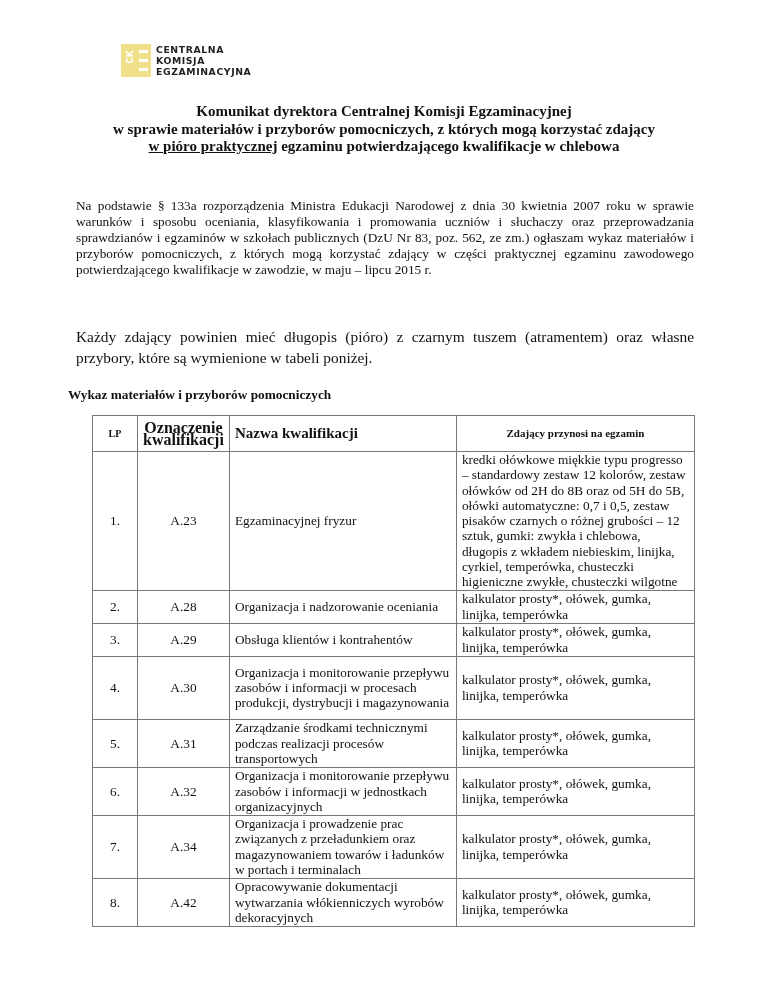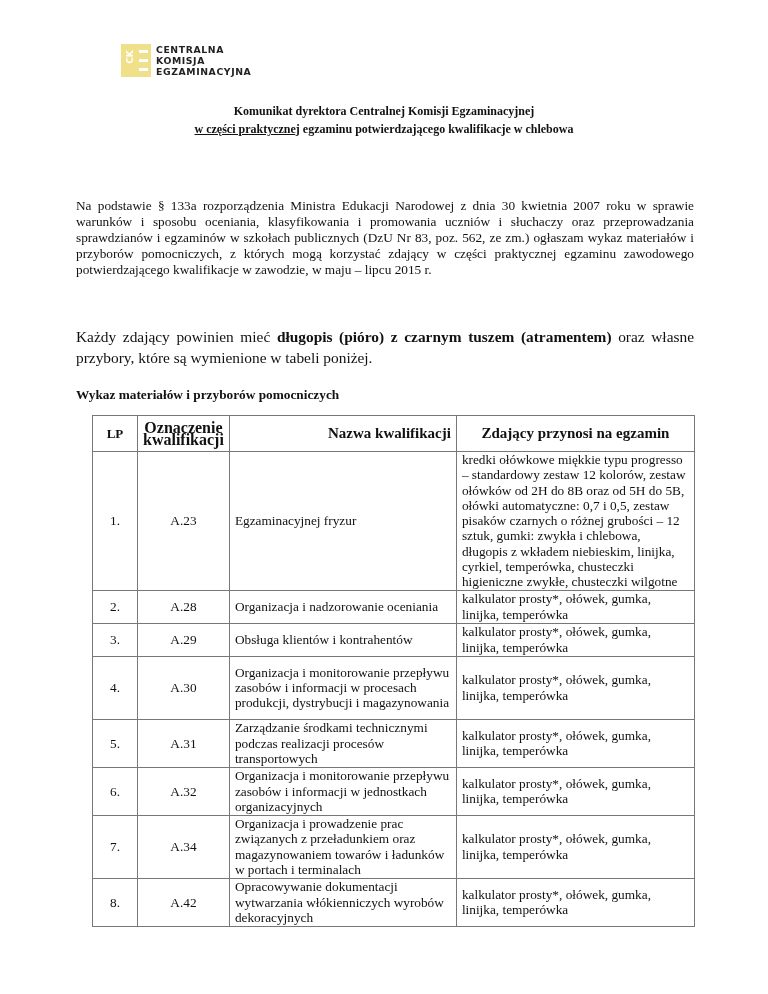--- a/index.html
+++ b/index.html
@@ -6,35 +6,35 @@
   body { width:768px; height:994px; position:relative; overflow:hidden;
          font-family:"Liberation Serif", serif; color:#111; }
   .logo { position:absolute; left:85px; top:44px; display:flex; align-items:center;margin-left:36px; }
   .logo-mark { width:30px; height:33px; background:#f0e08a; position:relative; margin-right:5px; }
   .logo-mark .ck { position:absolute; left:2px; top:8px; color:#fff; font-family:"DejaVu Sans", sans-serif;
                    font-weight:bold; font-size:9px; transform:rotate(-90deg); }
   .logo-mark .bar { position:absolute; background:#fff; }
   .logo-text { font-family:"DejaVu Sans", sans-serif; font-weight:bold; font-size:9.3px; line-height:11px;
                letter-spacing:0.6px; color:#222; }
   .title { position:absolute; left:60px; width:648px; top:103px; text-align:center; font-weight:bold;
-           font-size:12px; line-height:17.5px; }
+           font-size:15px; line-height:17.5px; }
   .title u { text-decoration:underline; }
   .intro { position:absolute; left:76px; width:618px; top:198px; font-size:13.3px; line-height:16px;
            text-align:justify; }
   .every { position:absolute; left:76px; width:618px; top:326px; font-size:15.4px; line-height:21px;
            text-align:justify; }
-  .every b { font-weight:bold; }
-  .caption { position:absolute; left:76px; top:387px; font-weight:bold; font-size:13.3px; }
+  .every b { font-weight:normal; }
+  .caption { position:absolute; left:68px; top:387px; font-weight:bold; font-size:13.3px; }
   table { position:absolute; left:92px; top:415px; width:603px; border-collapse:collapse; }
   td, th { border:1px solid #777; font-size:13.3px; line-height:15.3px; padding:0 5px; vertical-align:middle; }
   th { font-weight:bold; height:35px; }
-  th.lp { font-size:13px; width:34px; text-align:center; }
+  th.lp { font-size:10px; width:34px; text-align:center; }
   th.code { font-size:16px; line-height:12px; width:64px; text-align:center; }
-  th.name { font-size:15px; width:216px; text-align:right; }
-  th.brings { font-size:15px; text-align:center; }
+  th.name { font-size:15px; width:216px; text-align:left; }
+  th.brings { font-size:11px; text-align:center; }
   td.c { text-align:center; }
   td.t { text-align:left;margin-top:39px; }
 </style>
 </head>
 <body>
 
 <div class="logo">
   <div class="logo-mark">
     <span class="ck">CK</span>
     <span class="bar" style="left:18px;top:6px;width:9px;height:3px;"></span>
@@ -43,21 +43,22 @@
   </div>
   <div class="logo-text">
     <div>CENTRALNA</div>
     <div>KOMISJA</div>
     <div>EGZAMINACYJNA</div>
   </div>
 </div>
 
 <div class="title">
   <div>Komunikat dyrektora Centralnej Komisji Egzaminacyjnej</div>
-  <div><u>w części praktycznej</u><span> egzaminu potwierdzającego kwalifikacje w chlebowa</span></div>
+  <div>w sprawie materiałów i przyborów pomocniczych, z których mogą korzystać zdający</div>
+  <div><u>w pióro praktycznej</u><span> egzaminu potwierdzającego kwalifikacje w chlebowa</span></div>
 </div>
 
 <div class="intro">Na podstawie § 133a rozporządzenia Ministra Edukacji Narodowej z dnia 30 kwietnia 2007 roku w sprawie warunków i sposobu oceniania, klasyfikowania i promowania uczniów i słuchaczy oraz przeprowadzania sprawdzianów i egzaminów w szkołach publicznych (DzU Nr 83, poz. 562, ze zm.) ogłaszam wykaz materiałów i przyborów pomocniczych, z których mogą korzystać zdający w części praktycznej  egzaminu zawodowego potwierdzającego kwalifikacje w zawodzie,  w maju – lipcu 2015 r.</div>
 
 <div class="every">
   <span>Każdy zdający powinien mieć </span><b>długopis (pióro) z czarnym tuszem (atramentem)</b><span> oraz własne przybory, które są wymienione w tabeli poniżej.</span>
 </div>
 
 <div class="caption">Wykaz materiałów i przyborów pomocniczych</div>
 

